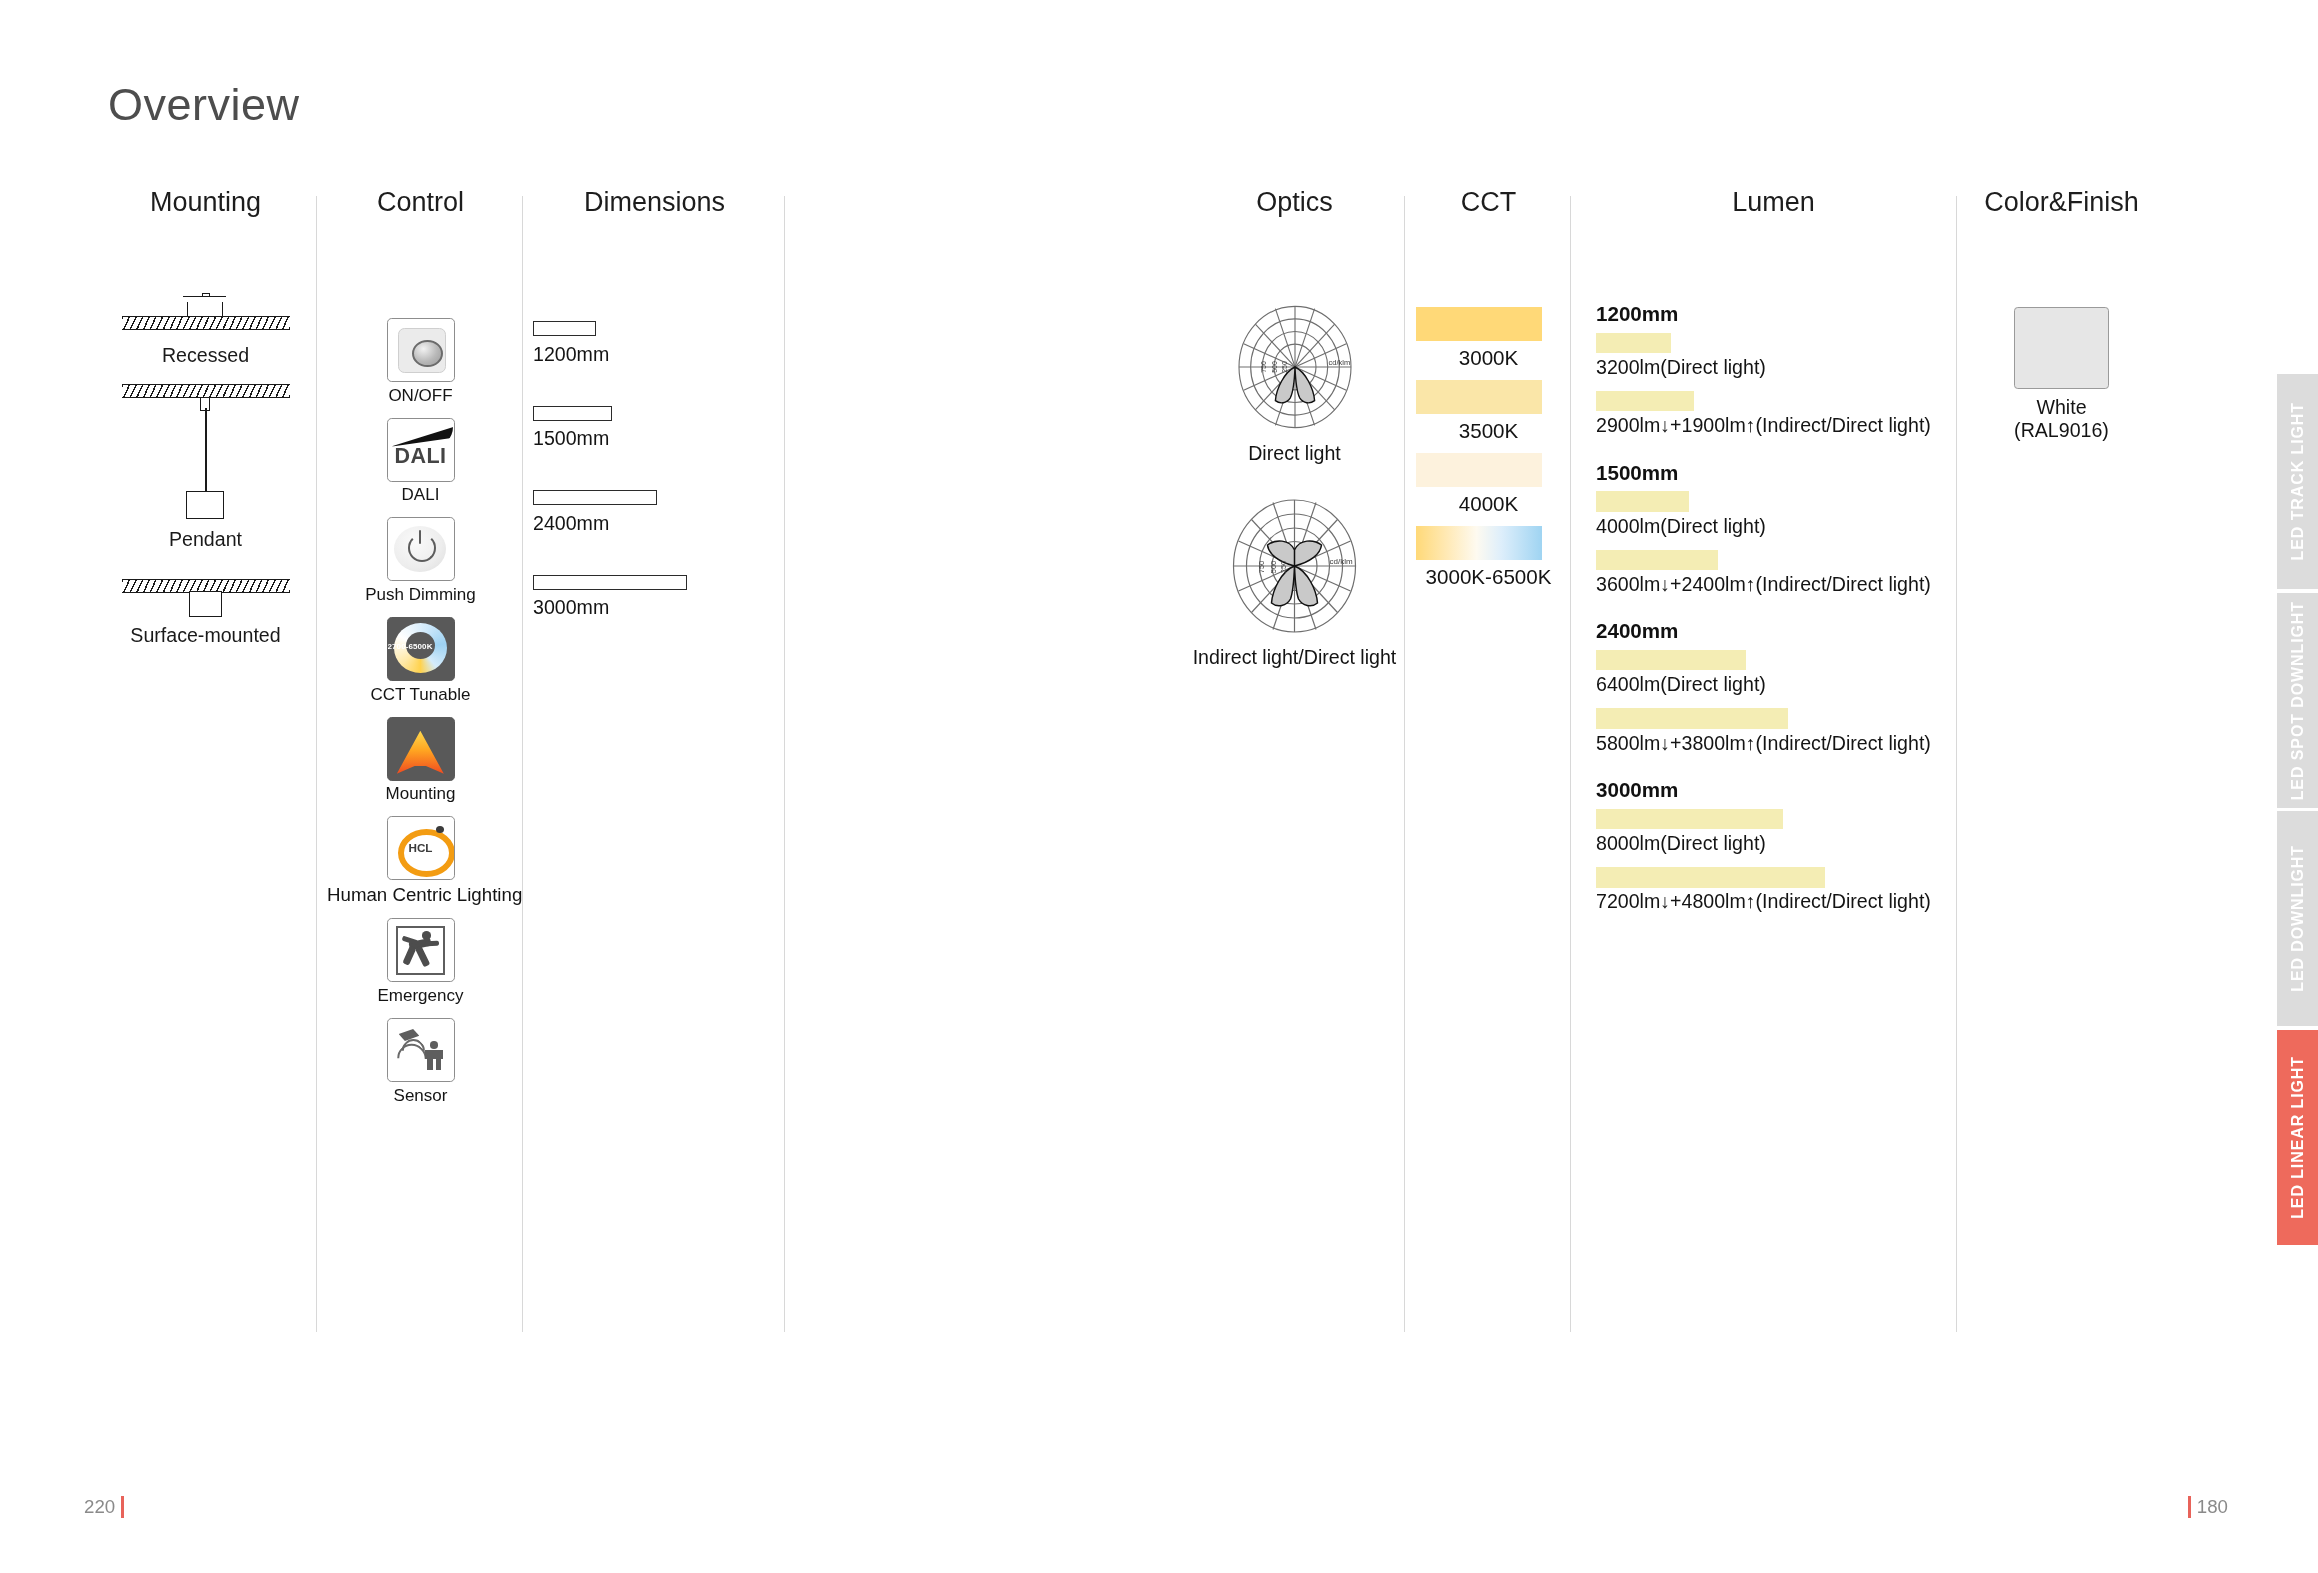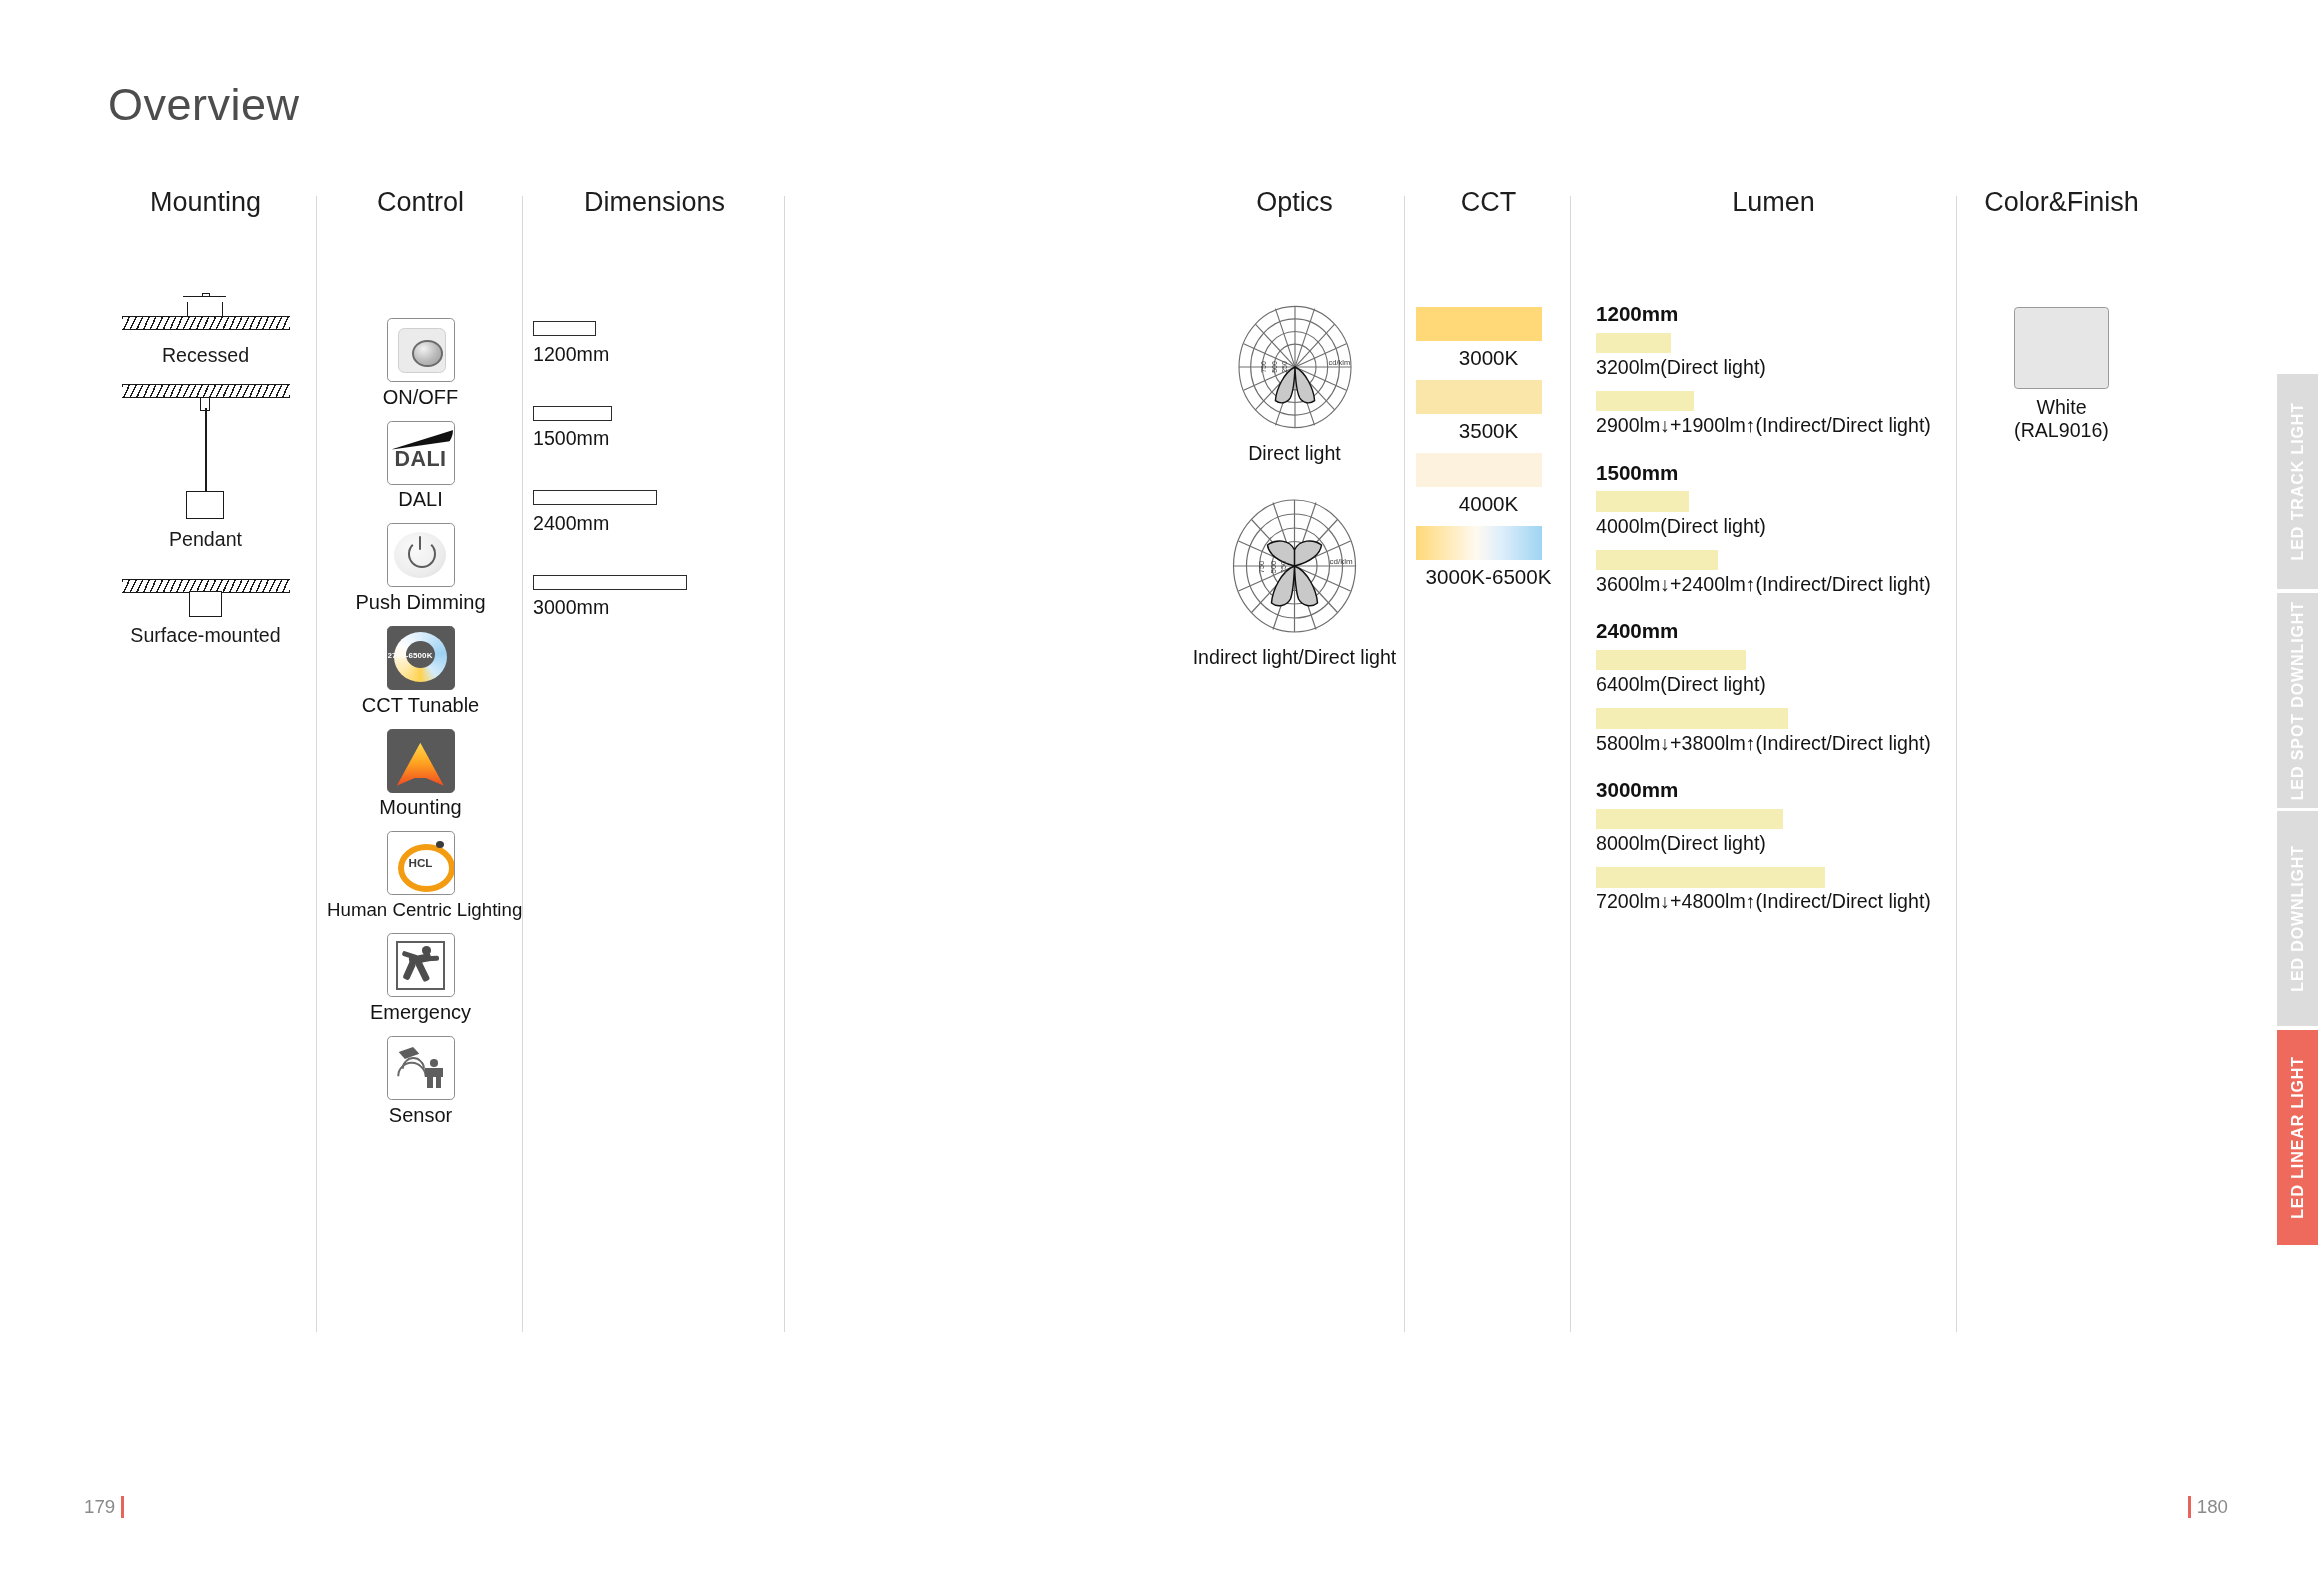--- a/index.html
+++ b/index.html
@@ -39,21 +39,21 @@
   .fix-box{position:absolute;border:1.9px solid #1a1a1a;background:#fff;}
 
   
   .ctrl-item{text-align:center;margin-bottom:12px;}
   .ctrl-tile{
     width:66px;height:62px;margin:0 auto;
     border:1.4px solid #8d8d8d;border-radius:4.7px;background:#fff;
     position:relative;overflow:hidden;
   }
   .ctrl-tile.dark{background:#595959;border-color:#595959;}
-  .ctrl-label{font-size:20px;color:#141414;margin-top:3.7px;white-space:nowrap;}
+  .ctrl-label{font-size:17px;color:#141414;margin-top:3.7px;white-space:nowrap;}
   .ctrl-label.wide{font-size:18.7px;}
 
   .onoff-inner{
     position:absolute;left:10.3px;top:9.3px;width:46px;height:43px;
     background:#ebebeb;border:0.9px solid #cfcfcf;border-radius:6.5px;
   }
   .onoff-btn{
     position:absolute;left:13px;top:10.3px;width:27px;height:23.4px;border-radius:50%;
     background:radial-gradient(ellipse at 35% 30%,#f2f2f2 0%,#b9b9b9 55%,#9a9a9a 100%);
     border:2.3px solid #6b6b6b;
@@ -468,21 +468,21 @@
     </div>
     <div class="tab">
       <span>LED DOWNLIGHT</span>
     </div>
     <div class="tab active">
       <span>LED LINEAR LIGHT</span>
     </div>
   </div>
 
   <div class="foot foot-left">
-    <div class="foot-num">179</div>
+    <div class="foot-num">220</div>
     <div class="foot-rule"></div>
   </div>
   <div class="foot foot-right">
     <div class="foot-rule"></div>
     <div class="foot-num">180</div>
   </div>
 
 </div>
 
 

